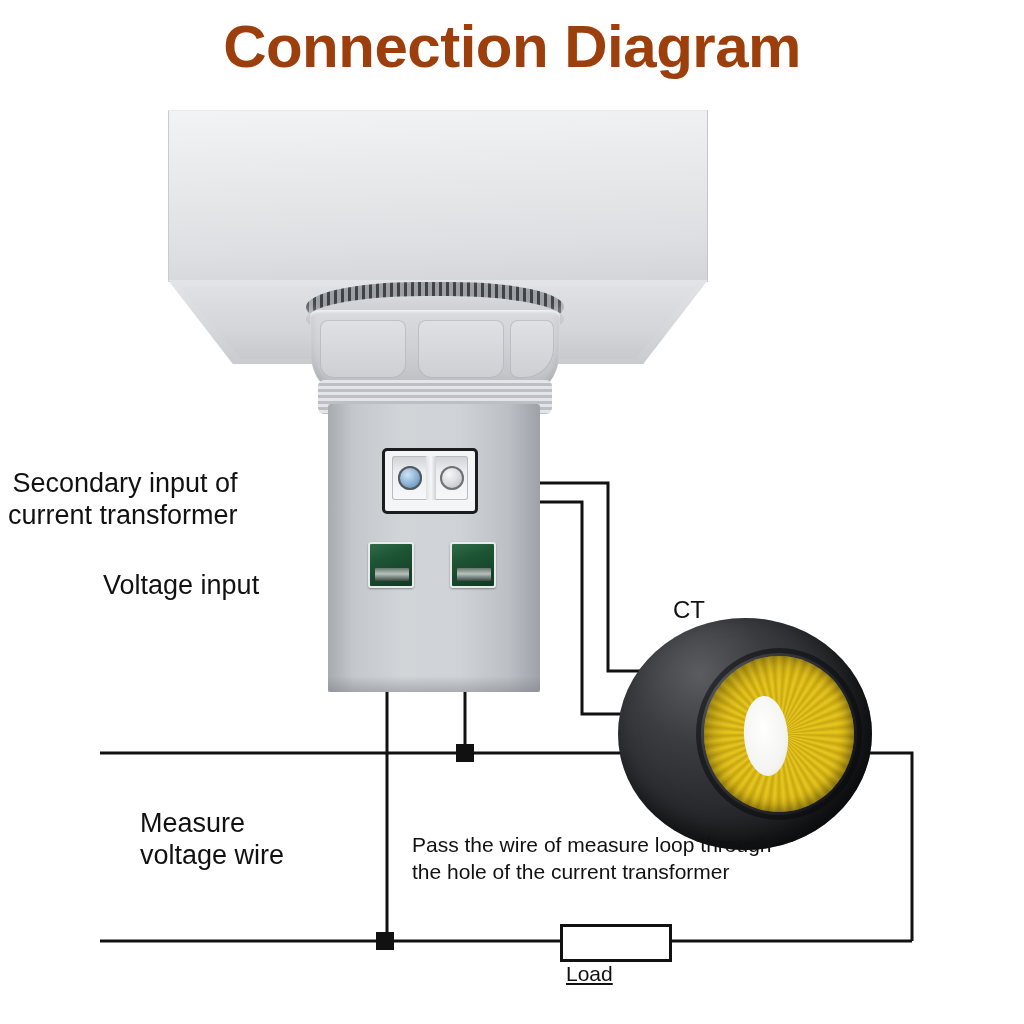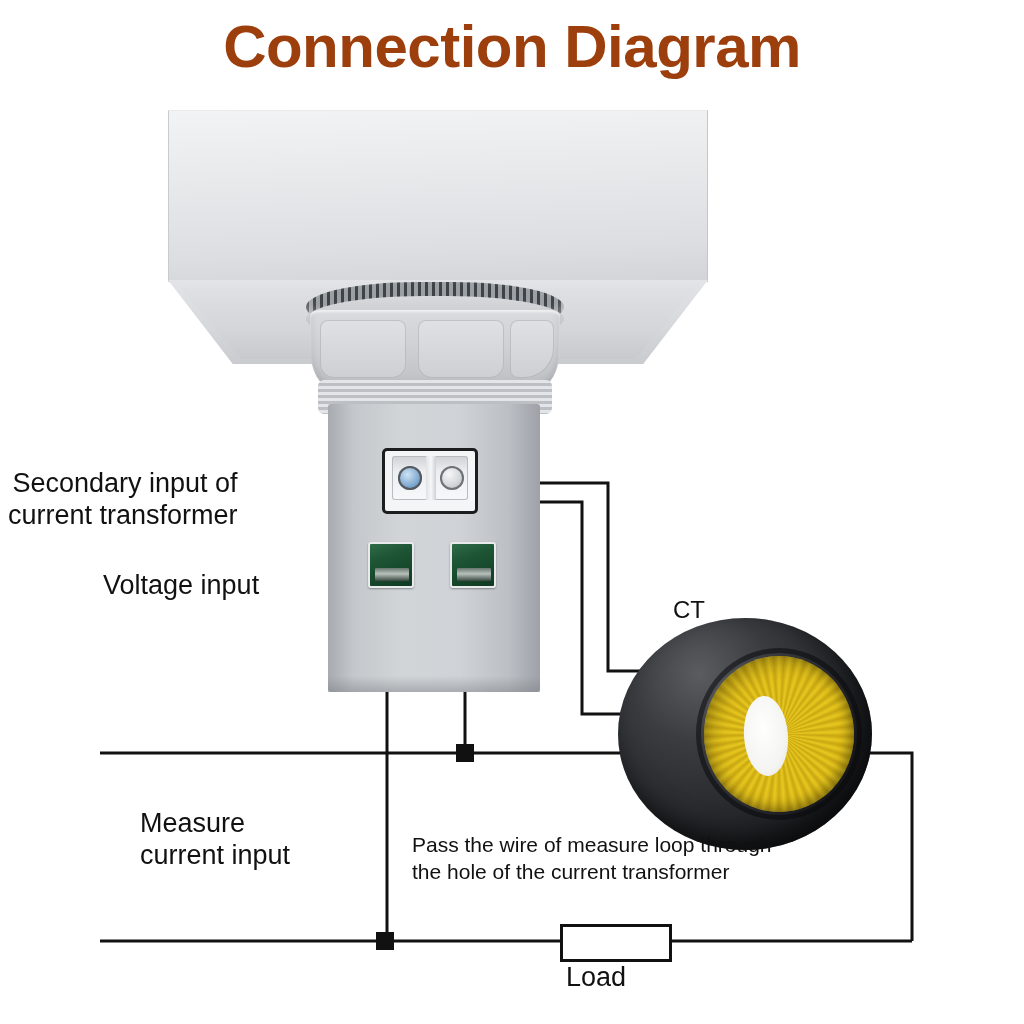--- a/index.html
+++ b/index.html
@@ -41,21 +41,21 @@
     font-weight: 300;
     line-height: 1.18;
     white-space: pre-line;
   }
 
   #lbl-ct-secondary { left: 8px;   top: 468px; font-size: 27px; text-align: right; }
   #lbl-voltage-in   { left: 103px; top: 570px; font-size: 27px; }
   #lbl-measure-v    { left: 140px; top: 808px; font-size: 27px; }
   #lbl-pass-wire    { left: 412px; top: 832px; font-size: 21px; line-height: 1.28; }
   #lbl-ct           { left: 673px; top: 596px; font-size: 24px; }
-  #lbl-load         { left: 566px; top: 962px; font-size: 27px; }
+  #lbl-load         { left: 566px; top: 962px; font-size: 21px; text-decoration: underline; }
 
   
   #wires {
     position: absolute;
     left: 0; top: 0;
     width: 1024px;
     height: 1024px;
   }
 
   
@@ -341,21 +341,21 @@
 
   <div class="junction" id="jn-top"></div>
   <div class="junction" id="jn-bot"></div>
 
   <div class="label" id="lbl-ct-secondary">Secondary input of
 current transformer</div>
 
   <div class="label" id="lbl-voltage-in">Voltage input</div>
 
   <div class="label" id="lbl-measure-v">Measure
-current input</div>
+voltage wire</div>
 
   <div class="label" id="lbl-pass-wire">Pass the wire of measure loop through
 the hole of the current transformer</div>
 
   <div class="label" id="lbl-ct">CT</div>
 
   <div class="label" id="lbl-load">Load</div>
 
 </div>
 

